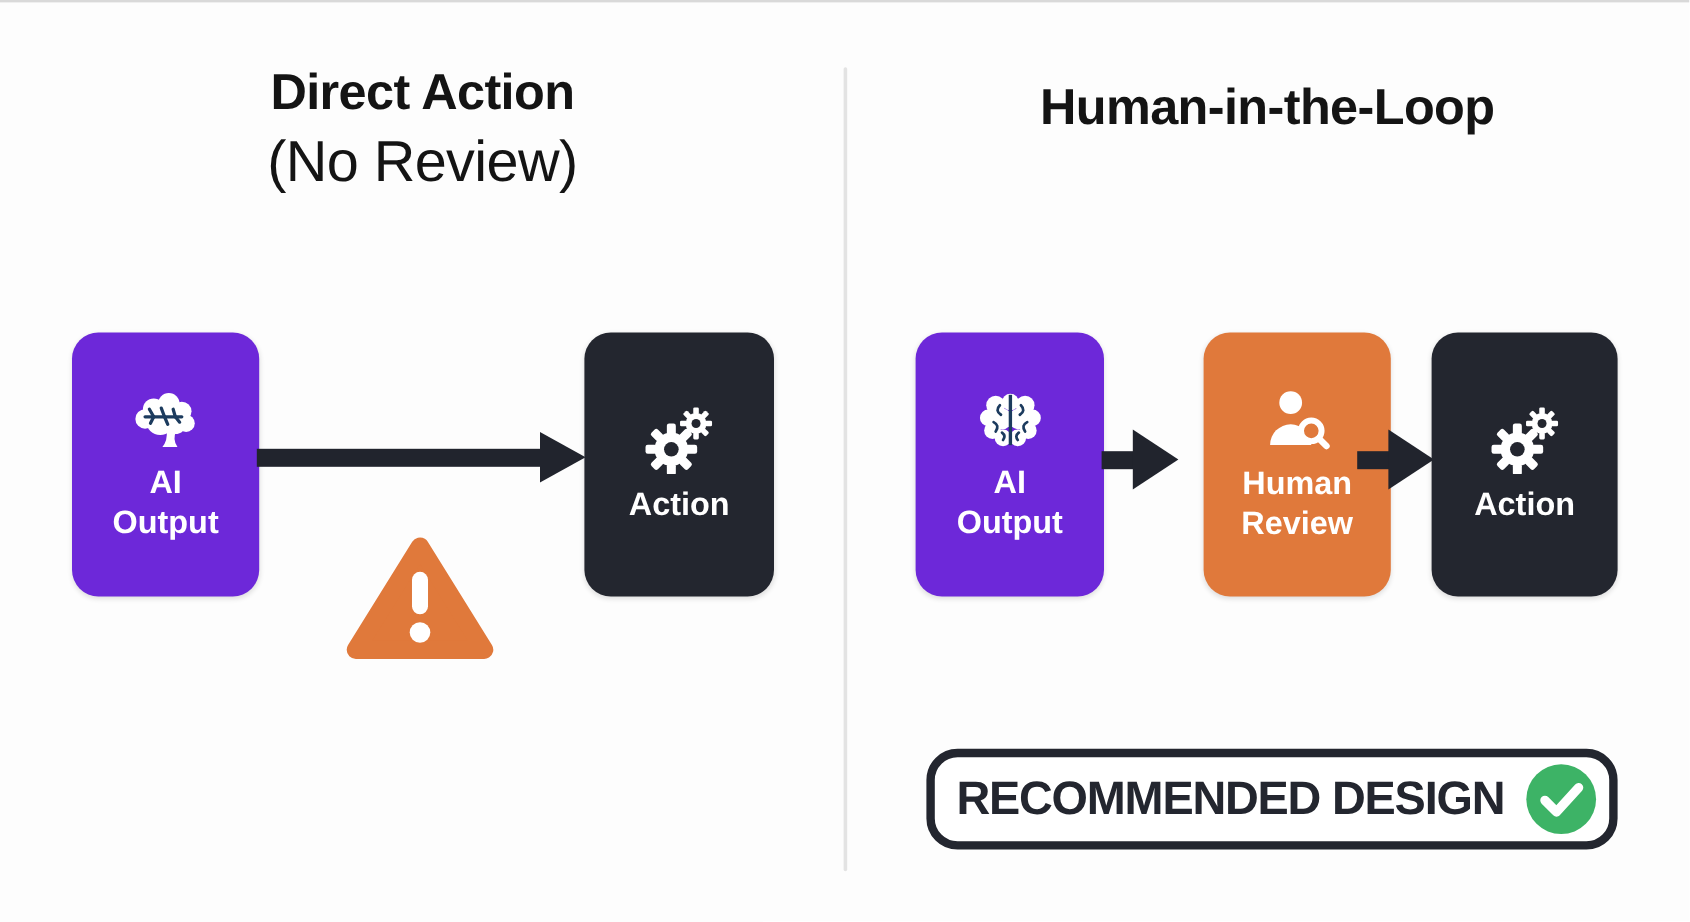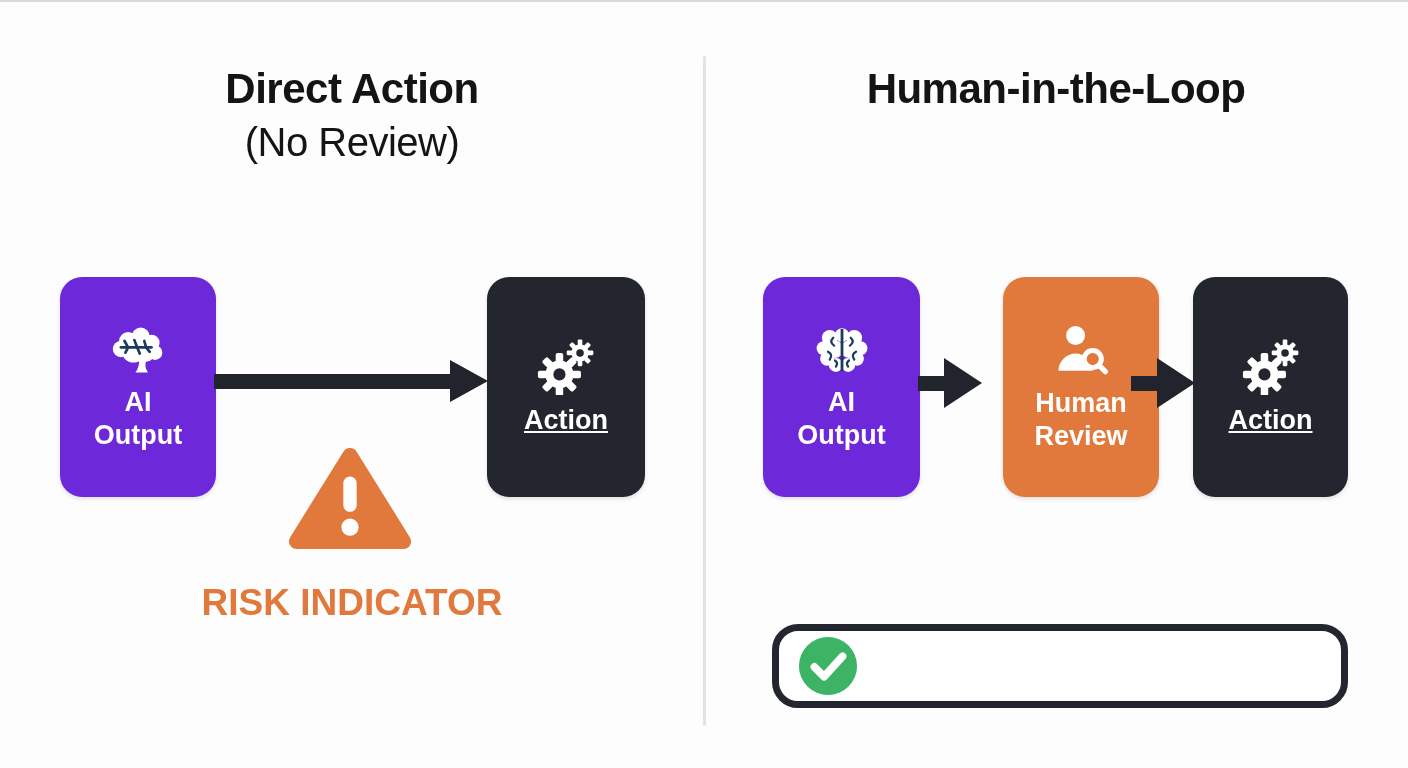--- a/index.html
+++ b/index.html
@@ -5,32 +5,32 @@
   html,body{margin:0;padding:0;background:#ffffff;}
   .canvas{
     position:relative;width:1408px;height:768px;background:#fdfdfd;
     overflow:hidden;font-family:"Liberation Sans",sans-serif;
   }
   .top-rule{position:absolute;top:0;left:0;width:1408px;height:2px;background:#d9d9d9;}
   .divider{position:absolute;left:703px;top:56px;width:3px;height:670px;background:#e3e3e3;border-radius:2px;}
 
   .panel-title{position:absolute;text-align:center;color:#141414;}
   .panel-title .title{font-size:42px;font-weight:bold;letter-spacing:-0.5px;line-height:1.1;}
-  .panel-title .subtitle{font-size:40px;font-weight:400;letter-spacing:-0.5px;margin-top:8px;}
-  #left-title{left:52px;top:66px;width:600px;}
+  .panel-title .subtitle{font-size:48px;font-weight:400;letter-spacing:-0.5px;margin-top:8px;}
+  #left-title{left:52px;top:54px;width:600px;}
   #right-title{left:756px;top:66px;width:600px;}
 
   .node{
     position:absolute;top:277px;height:220px;border-radius:22px;
     display:flex;flex-direction:column;align-items:center;justify-content:center;
     gap:9px;color:#ffffff;box-shadow:0 2px 4px rgba(0,0,0,0.12);
   }
   .node .label{font-weight:bold;font-size:27px;line-height:1.22;text-align:center;max-width:116px;}
   .navy{background:#6d28d9;}
-  .dark{background:#23262f;text-decoration:underline;}
+  .dark{background:#23262f;}
   .orange-bg{background:#e0793b;}
   #l-ai{left:60px;width:156px;}
   #l-action{left:487px;width:158px;}
   #r-ai{left:763px;width:157px;}
   #r-human{left:980px;width:156px;margin-left:23px;}
   #r-action{left:1193px;width:155px;}
 
   .arrow-shaft{position:absolute;background:#21242d;}
   .arrow-head{position:absolute;width:0;height:0;}
   #l-arrow-shaft{left:214px;top:374px;width:238px;height:15px;}
@@ -136,21 +136,20 @@
     <div class="label">Action</div>
   </div>
 
   <span id="warning">
     <svg class="icon" width="126" height="117" viewBox="0 0 132 118">
       <path d="M66 14 L122 104 L10 104 Z" fill="#e0793b" stroke="#e0793b" stroke-width="16" stroke-linejoin="round"></path>
       <rect x="59" y="36" width="14" height="37" rx="7" fill="#ffffff"></rect>
       <circle cx="66" cy="89" r="9" fill="#ffffff"></circle>
     </svg>
   </span>
-  <div id="risk-label">RISK INDICATOR</div>
 
   <div id="right-title" class="panel-title">
     <div class="title">Human-in-the-Loop</div>
   </div>
 
   <div id="r-ai" class="node navy">
     <span>
       <svg class="icon" width="56" height="54" viewBox="0 0 64 60">
         <g fill="#ffffff">
           <circle cx="18" cy="16" r="9"></circle>
@@ -229,20 +228,21 @@
             <circle r="15"></circle>
             <circle r="6.5" fill="#23262f"></circle>
           </g>
         </g>
       </svg>
     </span>
     <div class="label">Action</div>
   </div>
 
   <div id="badge">
+    <span class="badge-label">RECOMMENDED DESIGN</span>
     <span>
       <svg class="icon" width="62" height="62" viewBox="0 0 64 64">
         <circle cx="32" cy="32" r="30" fill="#3db366"></circle>
         <path d="M18 33 L28 43 L47 22" fill="none" stroke="#ffffff" stroke-width="8" stroke-linecap="round" stroke-linejoin="round"></path>
       </svg>
     </span>
   </div>
 </div>
 
 </body></html>

